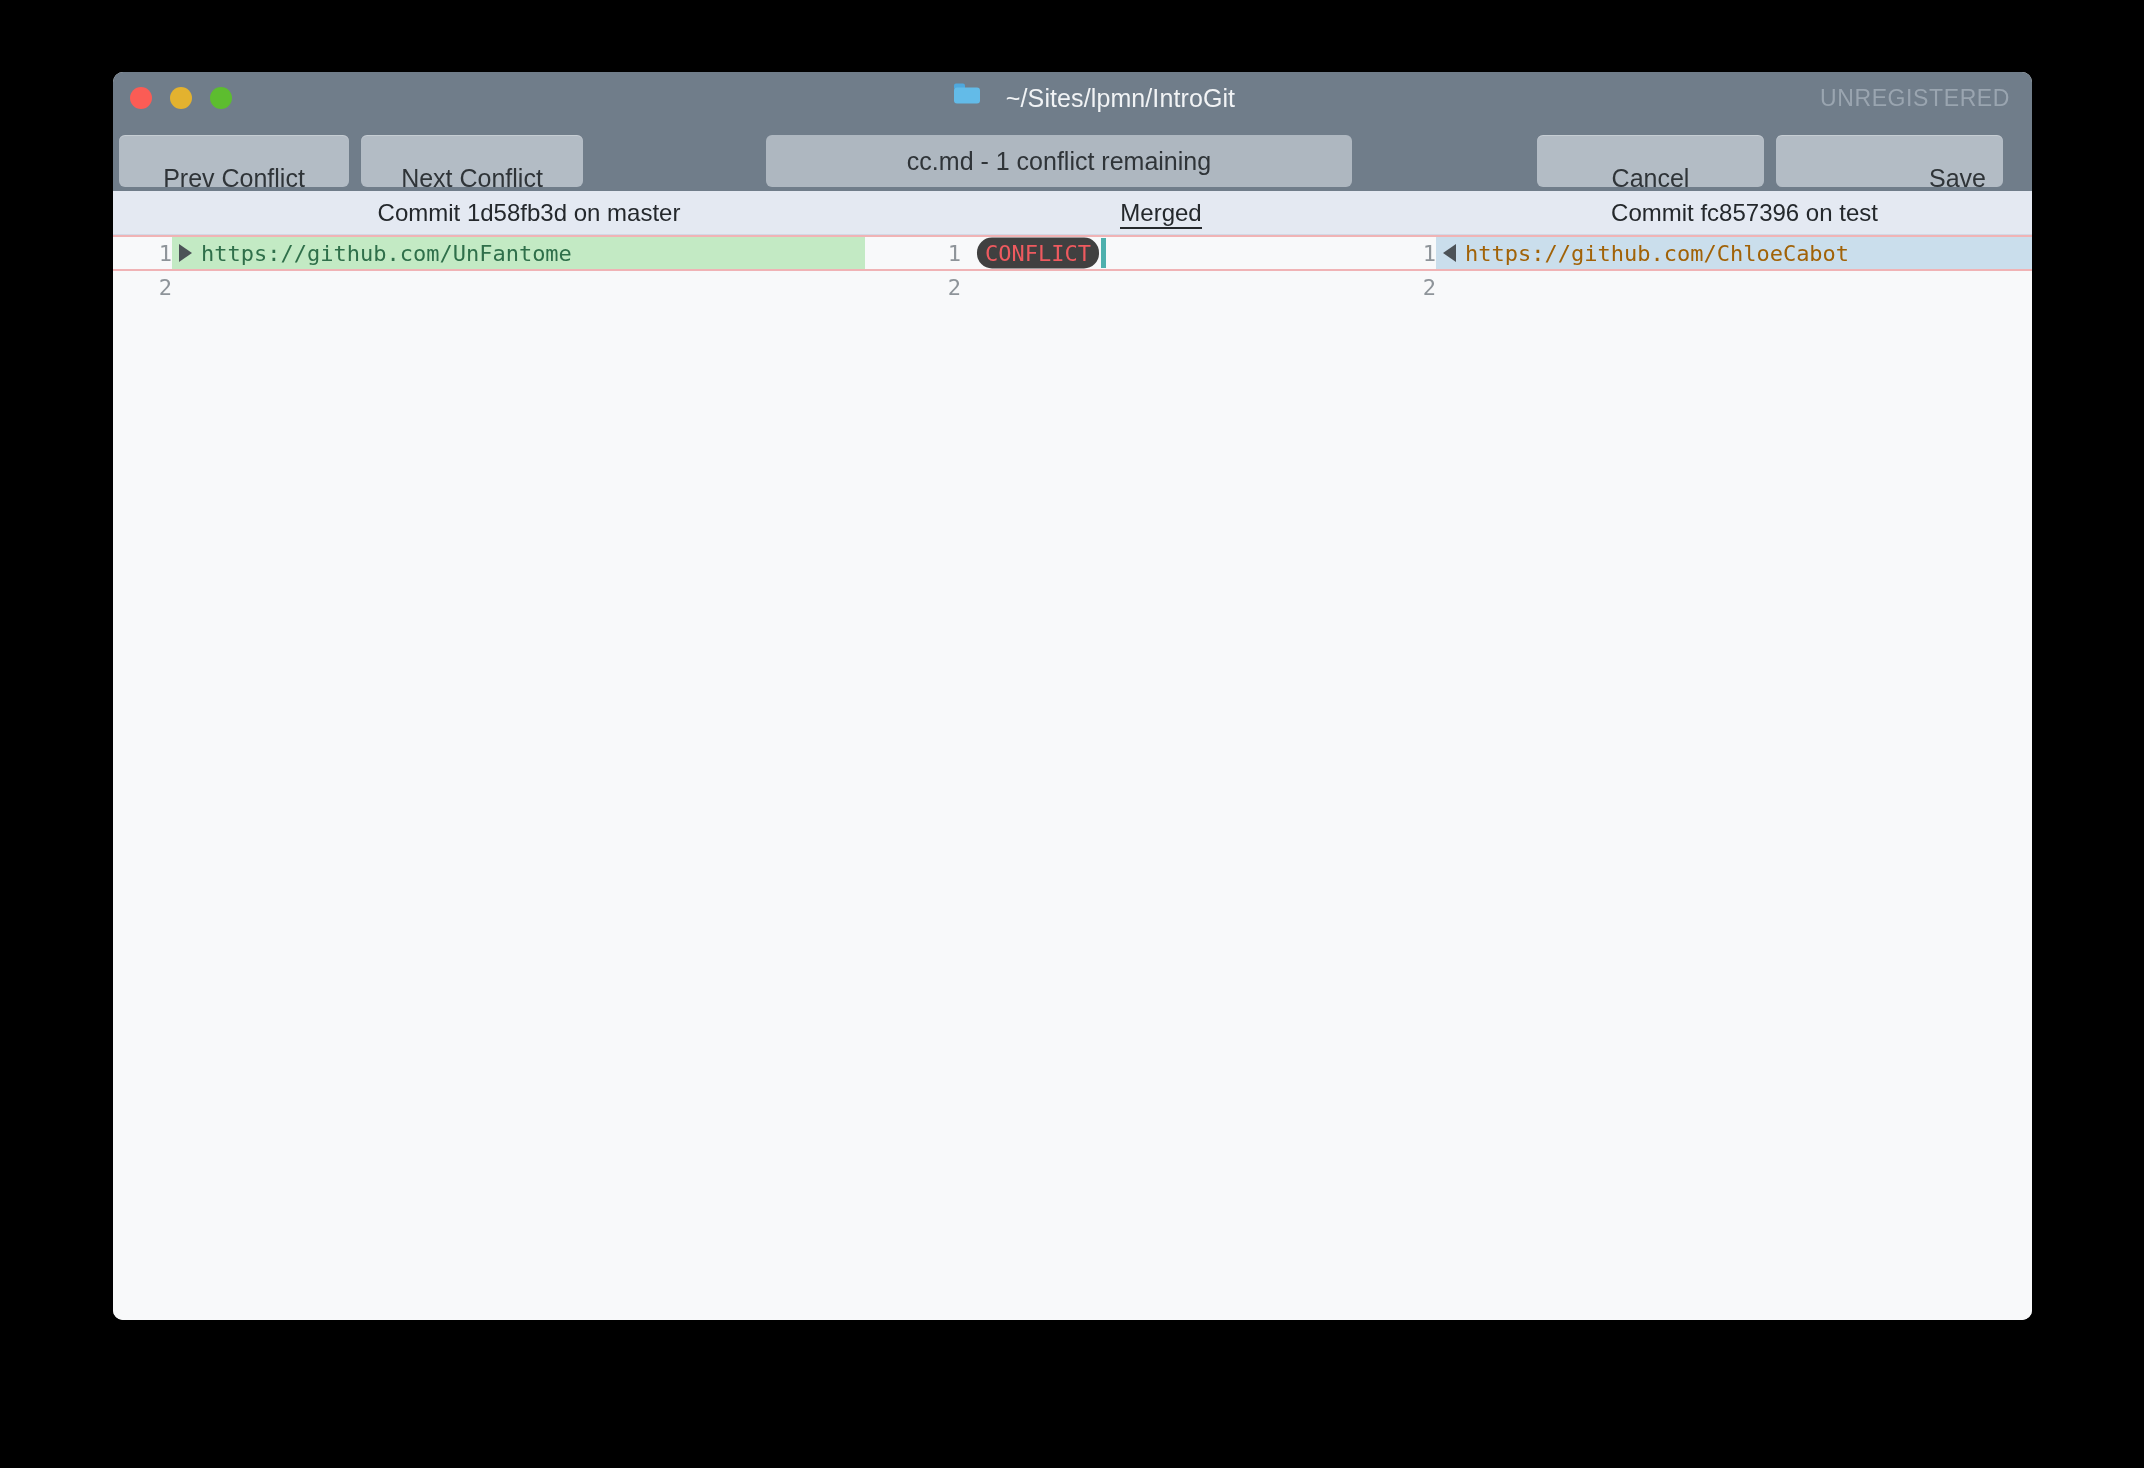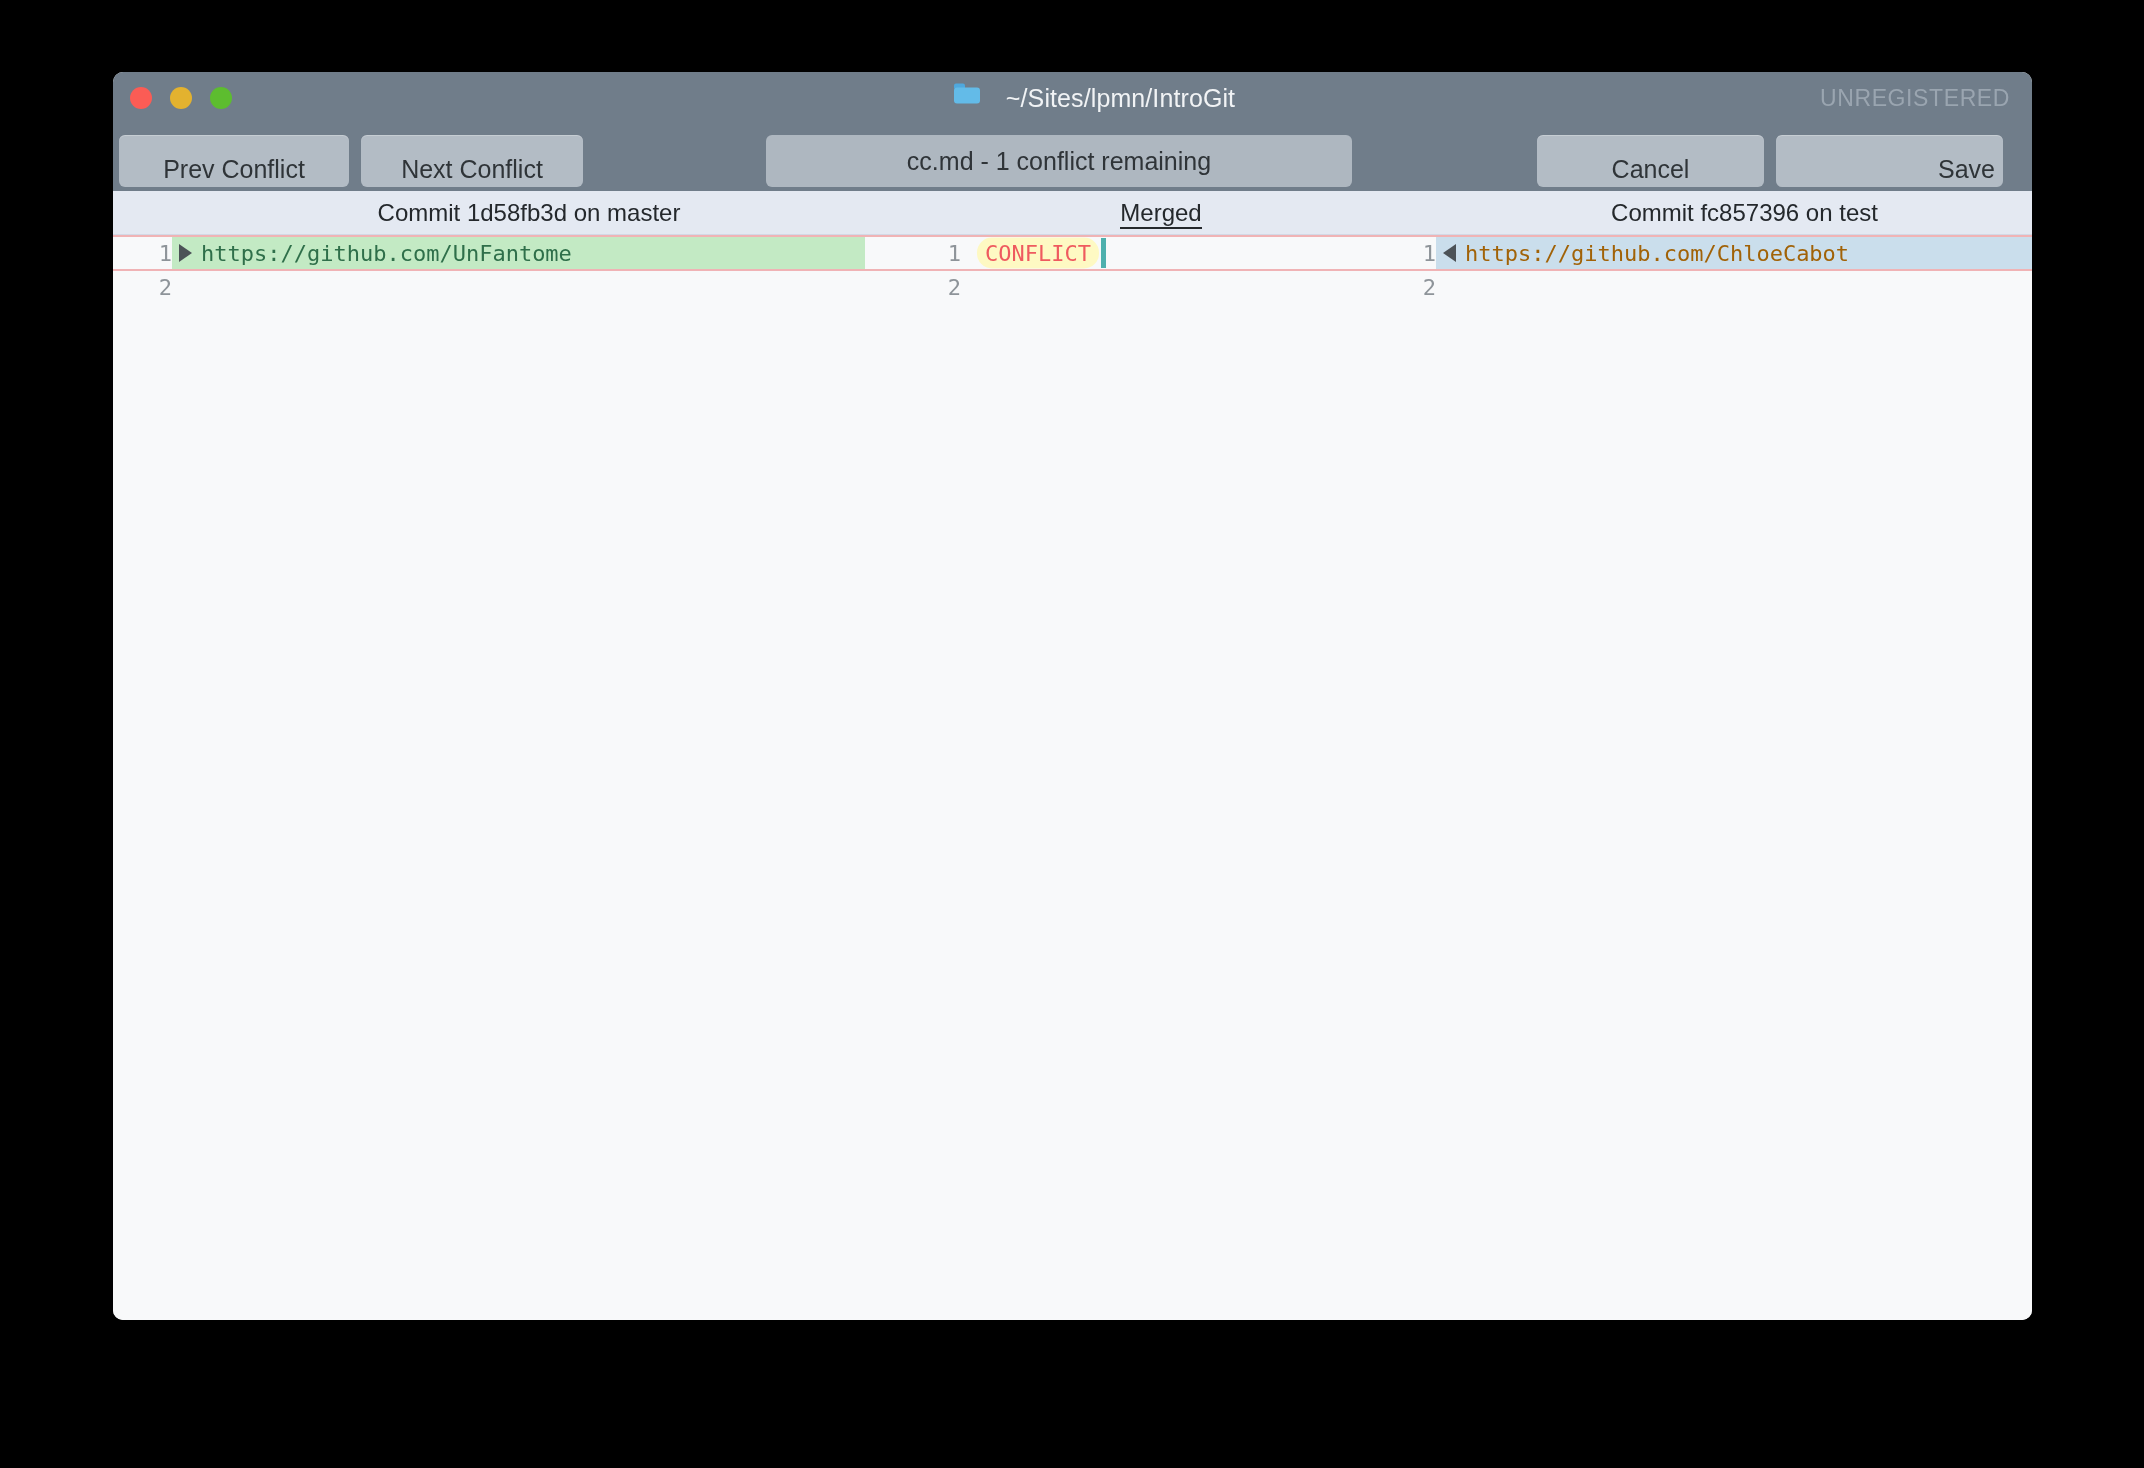--- a/index.html
+++ b/index.html
@@ -114,21 +114,21 @@
     top: 11px;
     height: 52px;
     background: #b3bcc5;
     border: none;
     border-radius: 6px;
     color: #2f3438;
     font-family: "Liberation Sans", sans-serif;
     font-size: 25px;
     line-height: 52px;
     text-align: center;
-    padding: 8px;
+    padding: 17px;
     cursor: default;
     box-shadow: 0 1px 0 rgba(255,255,255,0.25) inset;
   }
   #btn-prev { left: 6px;  width: 230px; }
   #btn-next { left: 248px; width: 222px; }
   #btn-cancel { left: 1424px; width: 227px; }
   #btn-save   { left: 1663px; width: 227px; text-align: right; }
 
   .file-status {
     position: absolute;
@@ -247,21 +247,21 @@
     white-space: pre;
   }
   .code-left  { left: 88px; color: #2f6f4a; }
   .code-right { left: 88px; color: #a16207; }
 
   .conflict-label {
     position: absolute;
     left: 112px;
     top: 50%;
     transform: translateY(-50%);
-    background: #fef9c3;
+    background: #404040;
     color: #ef5a5f;
     font-family: "DejaVu Sans Mono", monospace;
     font-size: 22px;
     padding: 3px 8px;
     border-radius: 15px;
     line-height: 25px;
   }
   .caret {
     position: absolute;
     left: 236px;

